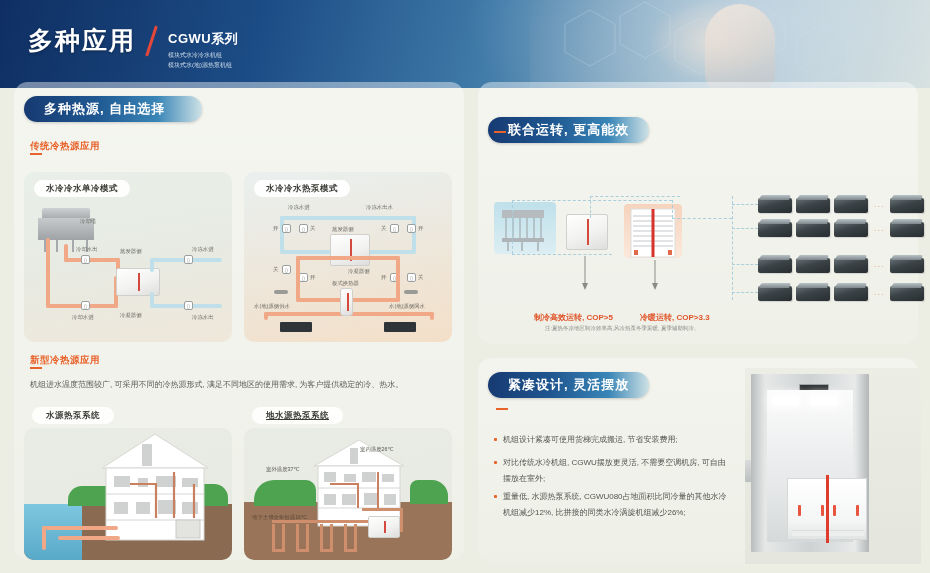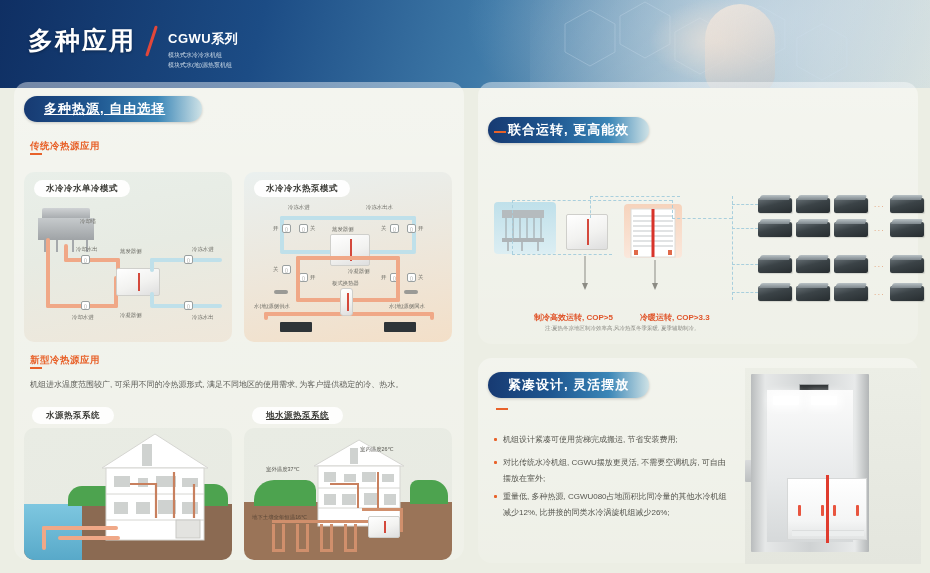--- a/index.html
+++ b/index.html
@@ -62,21 +62,21 @@
                  background: linear-gradient(180deg, rgba(255,255,255,.36), rgba(255,255,255,.12)); }
 
   
   .pill {
     position: absolute; height: 26px; border-radius: 13px; color: #fff;
     font-size: 13px; font-weight: bold; letter-spacing: 1px;
     display: flex; align-items: center; padding: 0 20px;
     background: linear-gradient(90deg, #173a72 0%, #1f5791 40%, #3a86b7 75%, rgba(95,170,205,.25) 100%);
     box-shadow: 0 1px 3px rgba(0,0,0,.18);
   }
-  .pill-1 { left: 24px;  top: 96px;  min-width: 178px; text-decoration: underline; }
+  .pill-1 { left: 24px;  top: 96px;  min-width: 178px; }
   .pill-2 { left: 488px; top: 96px;  min-width: 160px; margin-top: 21px; }
   .pill-3 { left: 488px; top: 372px; min-width: 160px; }
 
   
   .sec-label { position:absolute; font-size: 9.5px; font-weight: bold; color: #e8622a; letter-spacing:.5px; }
   .sec-dash  { position:absolute; width: 12px; height: 2px; background: #e8622a; }
 
   .body-text { position: absolute; font-size: 8px; color: #5d5d58; line-height: 1.85; }
 
   
@@ -482,21 +482,21 @@
   <div class="cop" style="left:534px; top:312px;">制冷高效运转, COP&gt;5</div>
   <div class="cop" style="left:640px; top:312px;">冷暖运转, COP&gt;3.3</div>
   <div class="note" style="left:545px; top:325px;">注:夏热冬凉地区制冷效率高,风冷热泵冬季采暖, 夏季辅助制冷。</div>
 
   <div class="panel panel-rb"></div>
   <div class="pill pill-3">紧凑设计, 灵活摆放</div>
   <div class="sec-dash" style="left:496px; top:408px;"></div>
 
   <div class="bullet" style="left:503px; top:432px; width:230px;">机组设计紧凑可使用货梯完成搬运, 节省安装费用;</div>
   <div class="bullet" style="left:503px; top:455px; width:230px;">对比传统水冷机组, CGWU摆放更灵活, 不需要空调机房, 可自由摆放在室外;</div>
-  <div class="bullet" style="left:503px; top:489px; width:230px;">重量低, 多种热源, CGWU080占地面积比同冷量的其他水冷机组减少12%, 比拼接的同类水冷涡旋机组减少26%;</div>
+  <div class="bullet" style="left:503px; top:489px; width:230px;">重量低, 水源热泵系统, CGWU080占地面积比同冷量的其他水冷机组减少12%, 比拼接的同类水冷涡旋机组减少26%;</div>
 
   <div class="elev">
     <div class="elev-wall"></div>
     <div class="elev-panel"></div>
     <div class="elev-frame">
       <div class="elev-disp"></div>
       <div class="elev-cab">
         <div class="elev-light" style="left:6px; top:6px; width:26px; height:9px;"></div>
         <div class="elev-light" style="left:44px; top:6px; width:26px; height:9px;"></div>
         <div class="elev-unit">

